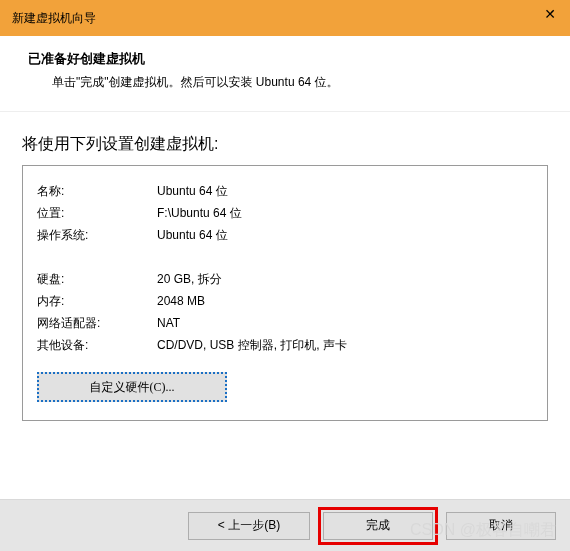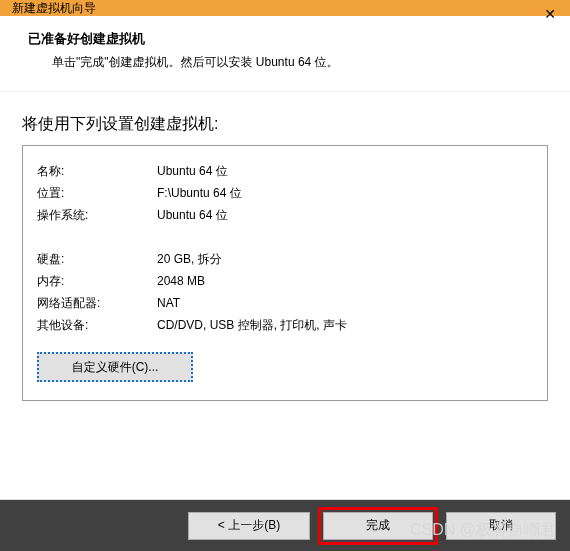--- a/index.html
+++ b/index.html
@@ -7,21 +7,21 @@
       font-family: "Microsoft YaHei", "Segoe UI", Tahoma, sans-serif;
       font-size: 12px;
       background: #fff;
       width: 570px;
       height: 551px;
       overflow: hidden;
       position: relative;
     }
     .titlebar {
       background: #f2a23a;
-      height: 16px;
+      height: 36px;
       display: flex;
       align-items: center;
       padding: 0 12px;
       color: #000;
       position: relative;
     }
     .titlebar .title { font-size: 12px; }
     .titlebar .close {
       position: absolute;
       right: 14px;
@@ -65,39 +65,40 @@
       font-size: 12px;
       line-height: 22px;
       color: #000;
       justify-content: space-between;
     }
     .row .label { width: 120px; }
     .row .value { flex: 1; }
     .gap { height: 22px; }
     .custom-btn {
       margin-top: 16px;
-      width: 156px;
+      width: 190px;
       height: 30px;
       border: 2px dotted #1a6fc4;
       background: #e1e1e1;
       font-size: 12px;
       cursor: pointer;
       display: flex;
       align-items: center;
       justify-content: center;
       color: #000;
+      font-family: Liberation Serif, serif;
     }
     .footer {
       position: absolute;
       bottom: 0;
       left: 0;
       right: 0;
       height: 52px;
       border-top: 1px solid #d9d9d9;
-      background: #404040;
+      background: #e5e5e5;
       display: flex;
       align-items: center;
       justify-content: flex-end;
       padding-right: 14px;
       gap: 8px;
     }
     .btn {
       width: 110px;
       height: 28px;
       border: 1px solid #adadad;

